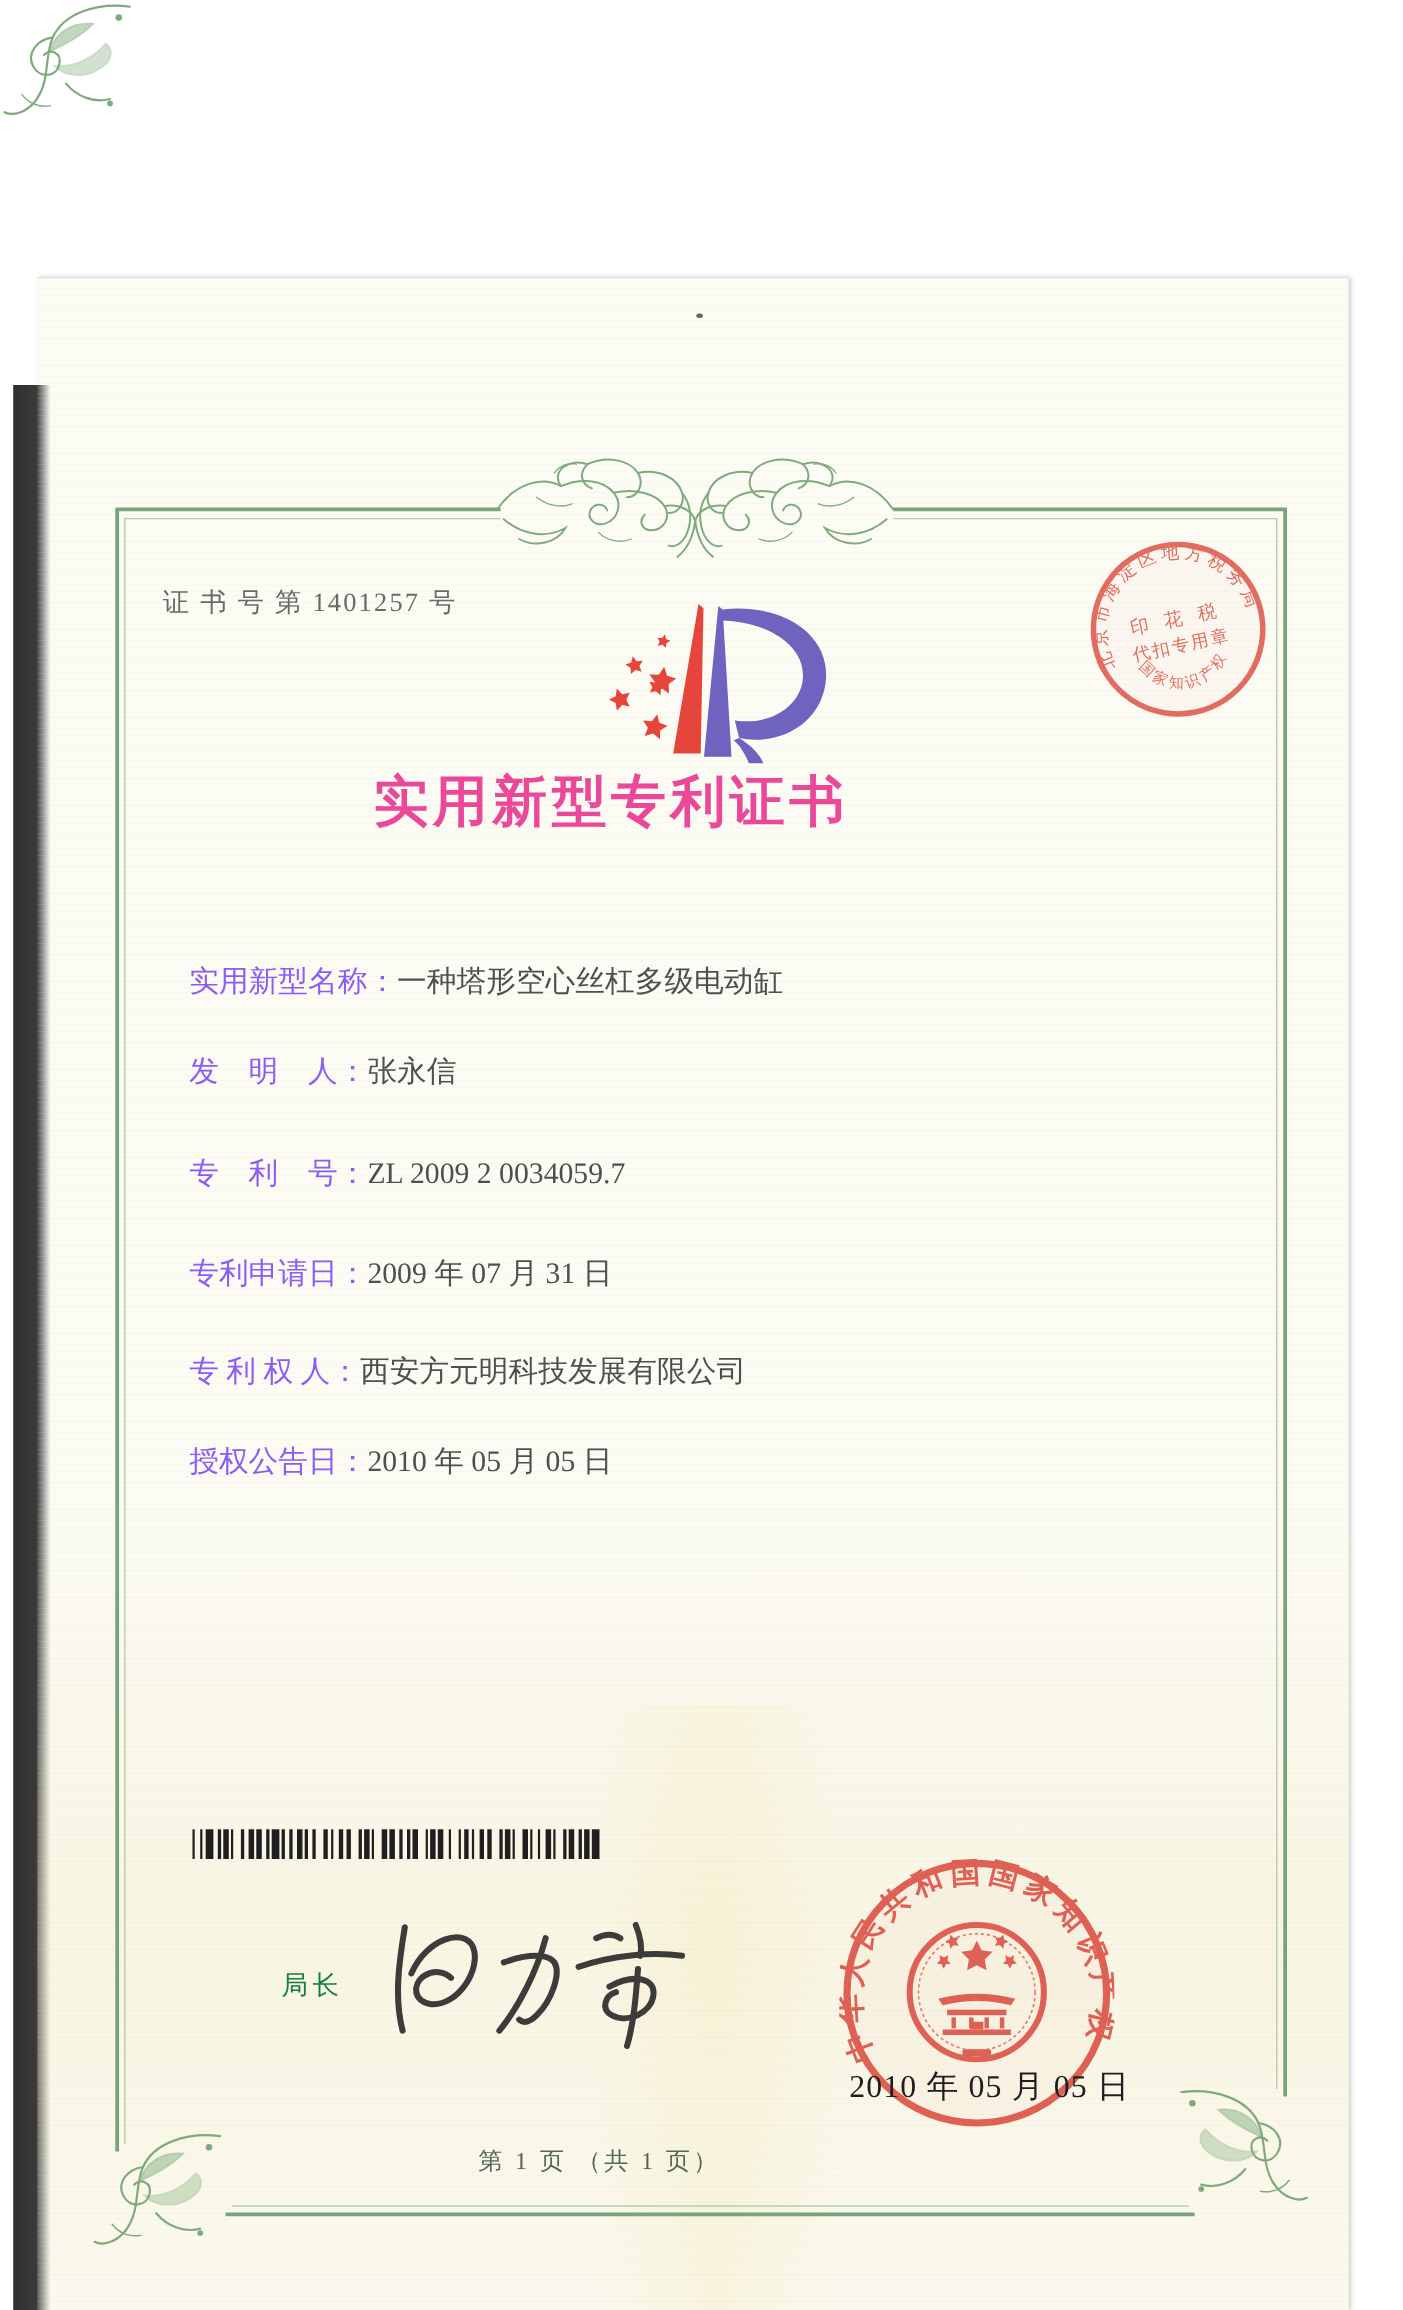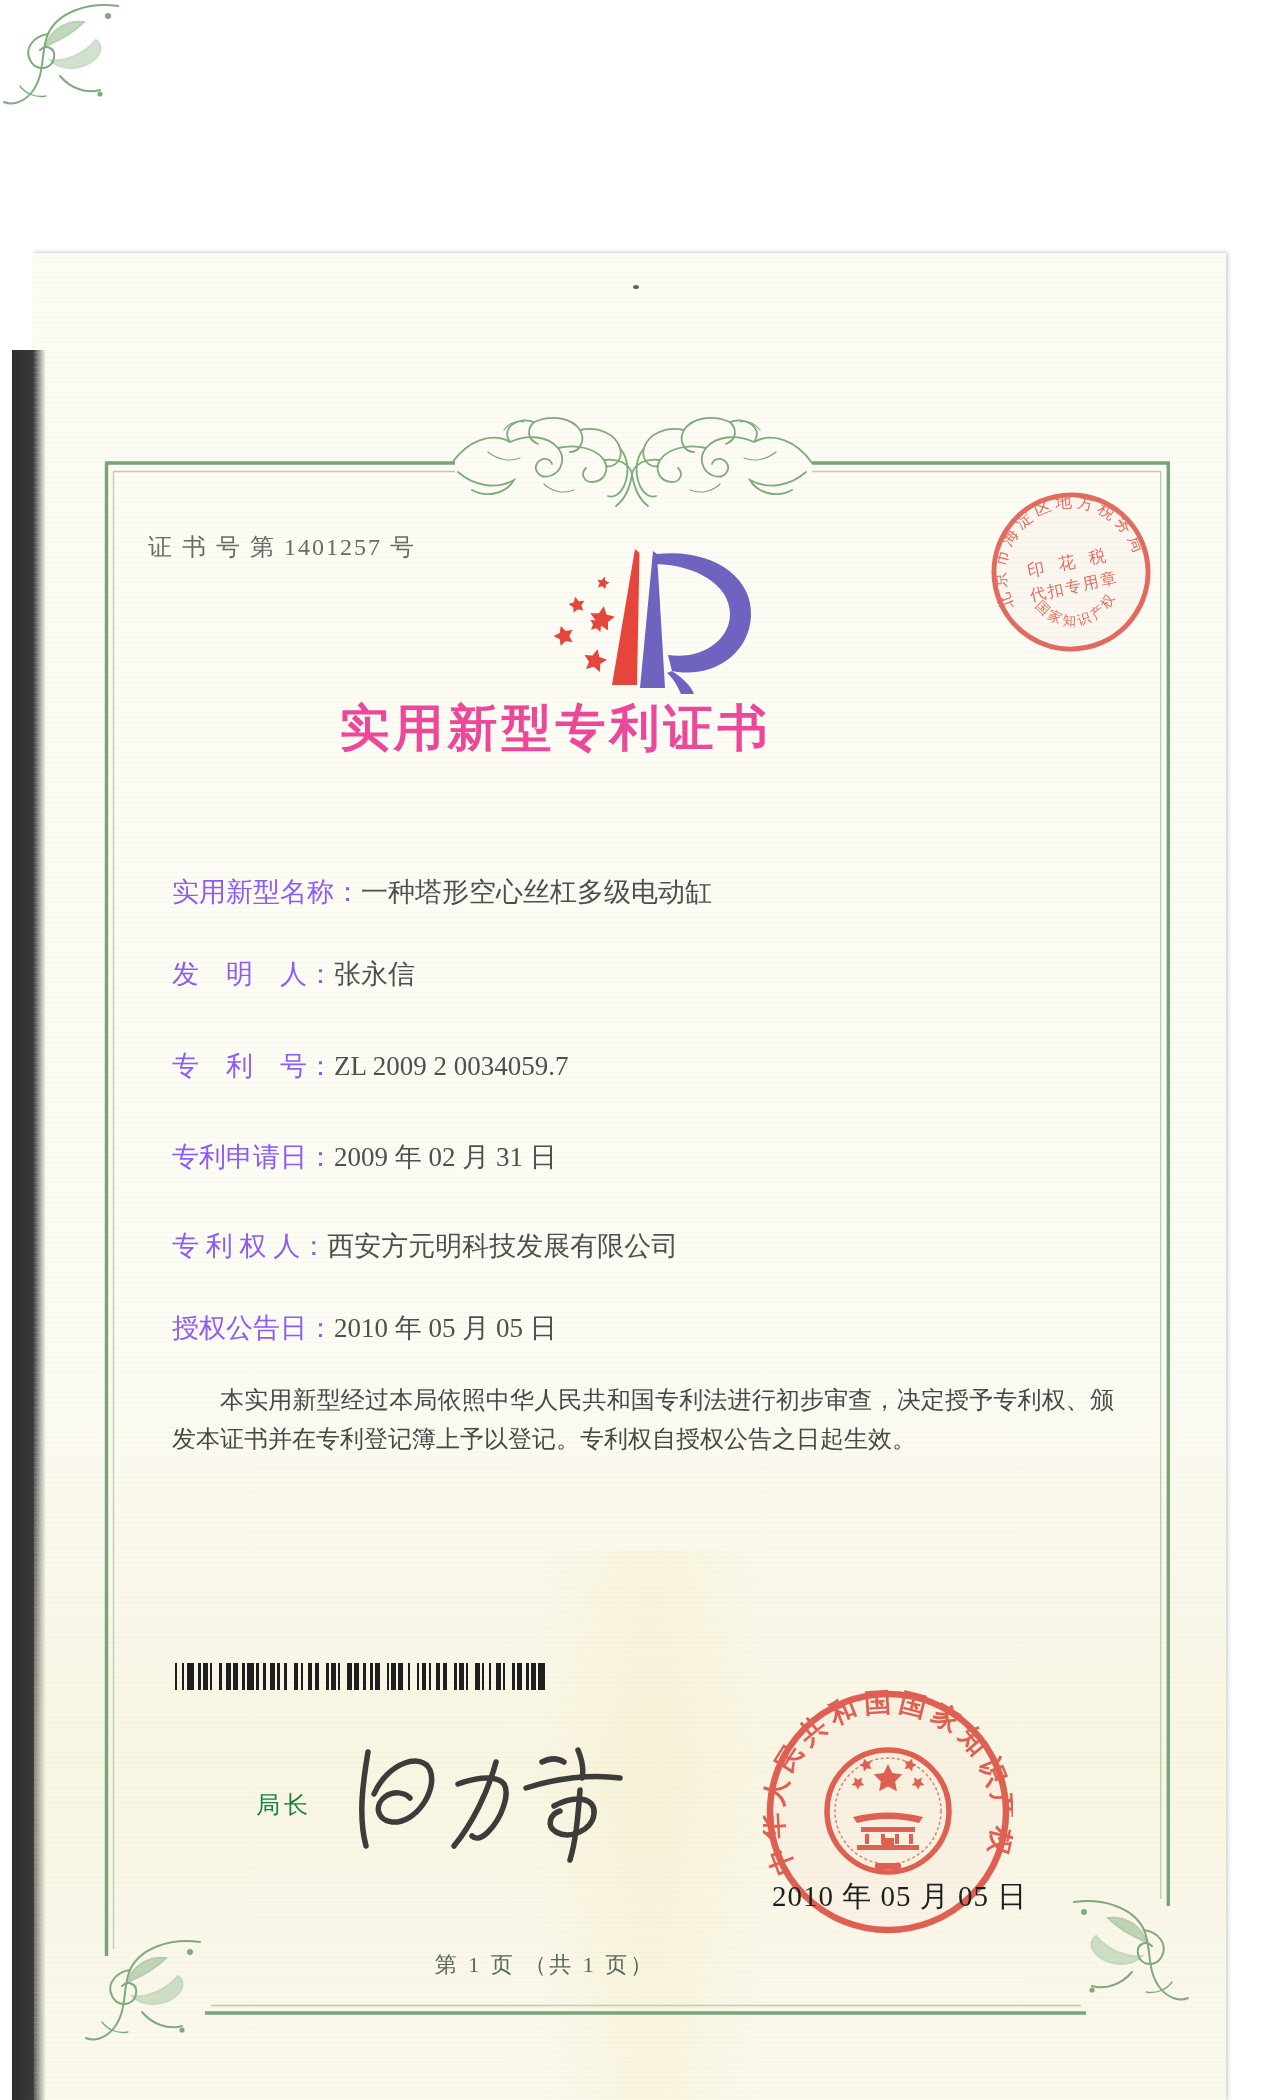--- a/index.html
+++ b/index.html
@@ -146,26 +146,25 @@
     <text x="86" y="106" font-size="16" fill="#dc5a4c" text-anchor="middle" letter-spacing="2">代扣专用章</text>
   </g>
 </svg>
 
 <div class="abs cert-no">证 书 号 第 1401257 号</div>
 <div class="abs title">实用新型专利证书</div>
 
 <div class="abs field" style="top:874px"><span class="lab">实用新型名称：</span><span class="val">一种塔形空心丝杠多级电动缸</span></div>
 <div class="abs field" style="top:956px"><span class="lab">发　明　人：</span><span class="val">张永信</span></div>
 <div class="abs field" style="top:1048px"><span class="lab">专　利　号：</span><span class="val">ZL 2009 2 0034059.7</span></div>
-<div class="abs field" style="top:1139px"><span class="lab">专利申请日：</span><span class="val">2009 年 02 月 31 日</span></div>
+<div class="abs field" style="top:1139px"><span class="lab">专利申请日：</span><span class="val">2009 年 07 月 31 日</span></div>
 <div class="abs field" style="top:1228px"><span class="lab">专 利 权 人：</span><span class="val">西安方元明科技发展有限公司</span></div>
 <div class="abs field" style="top:1310px"><span class="lab">授权公告日：</span><span class="val">2010 年 05 月 05 日</span></div>
 
 <div class="abs paras">
-  <p>本实用新型经过本局依照中华人民共和国专利法进行初步审查，决定授予专利权、颁发本证书并在专利登记簿上予以登记。专利权自授权公告之日起生效。</p>
 </div>
 
 <div class="abs barcode">
     <span style="flex-grow: 1; height: 100%; background: rgb(31, 31, 31);"></span>
     <span style="flex-grow: 2; height: 100%;"></span>
     <span style="flex-grow: 1; height: 100%; background: rgb(31, 31, 31);"></span>
     <span style="flex-grow: 1; height: 100%;"></span>
     <span style="flex-grow: 3; height: 100%; background: rgb(31, 31, 31);"></span>
     <span style="flex-grow: 2; height: 100%;"></span>
     <span style="flex-grow: 1; height: 100%; background: rgb(31, 31, 31);"></span>

